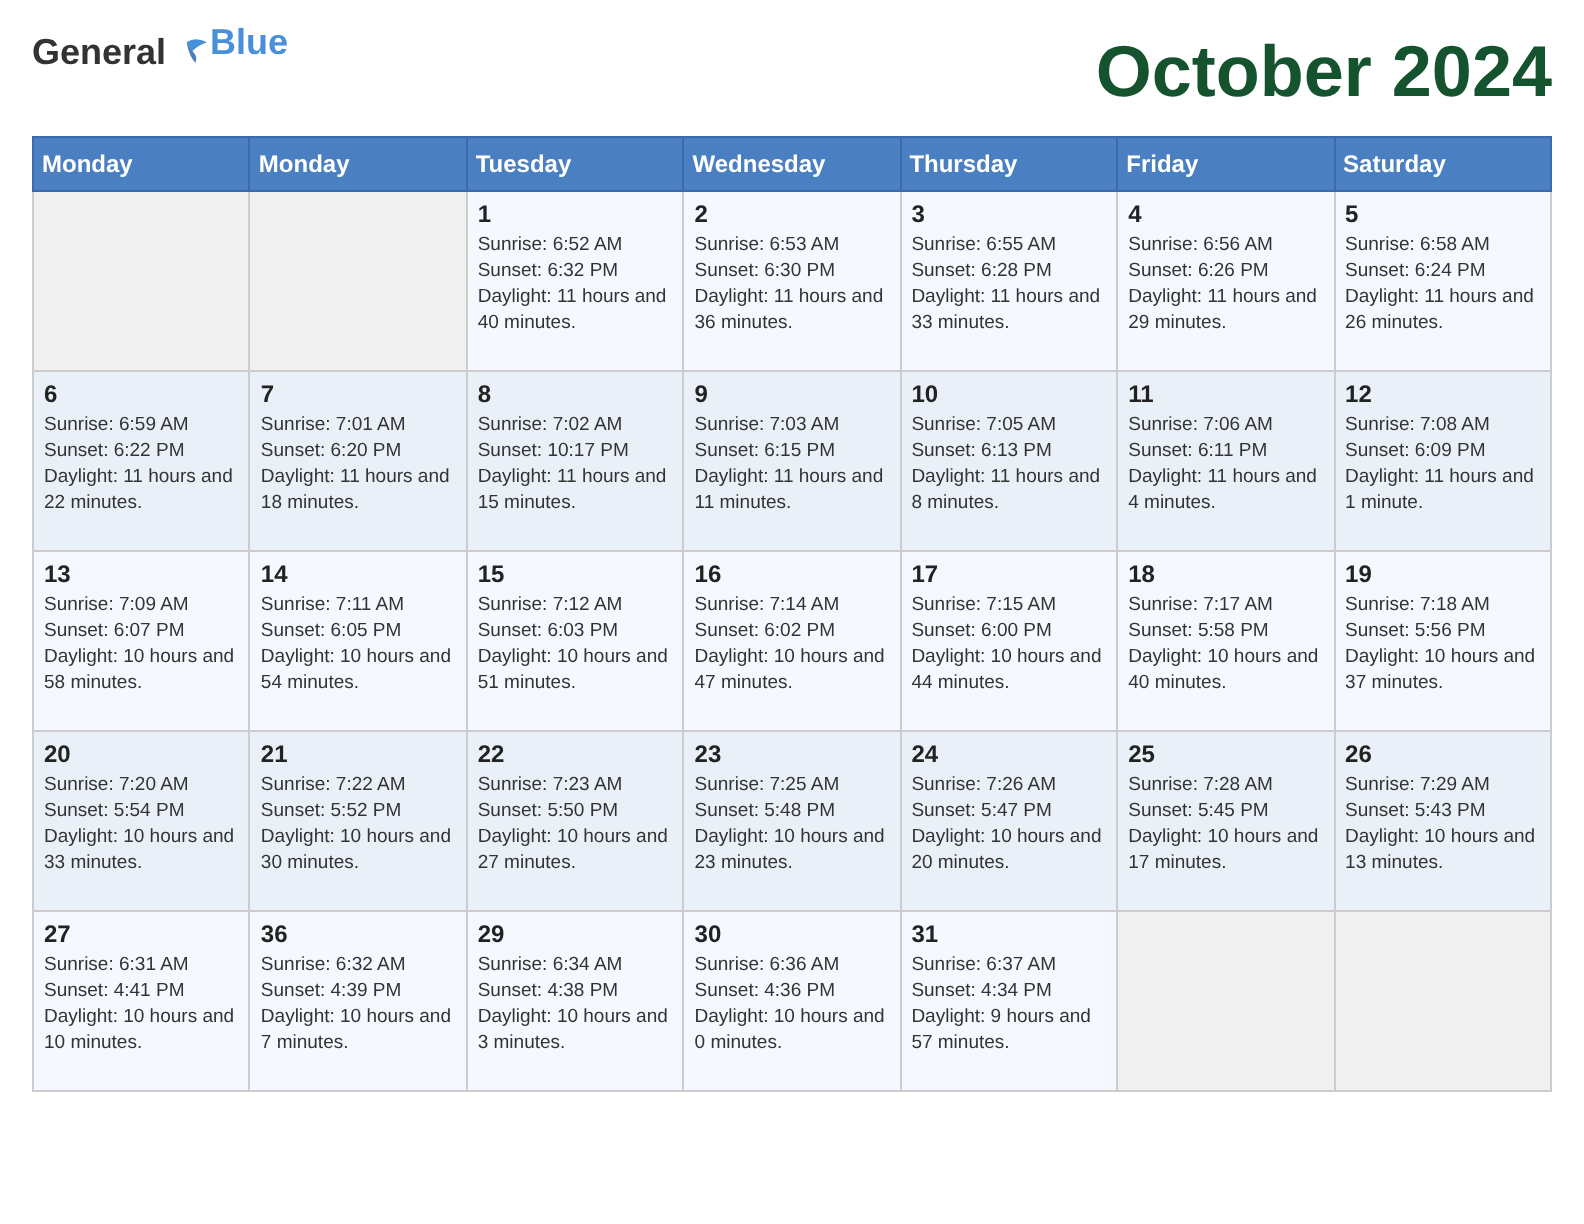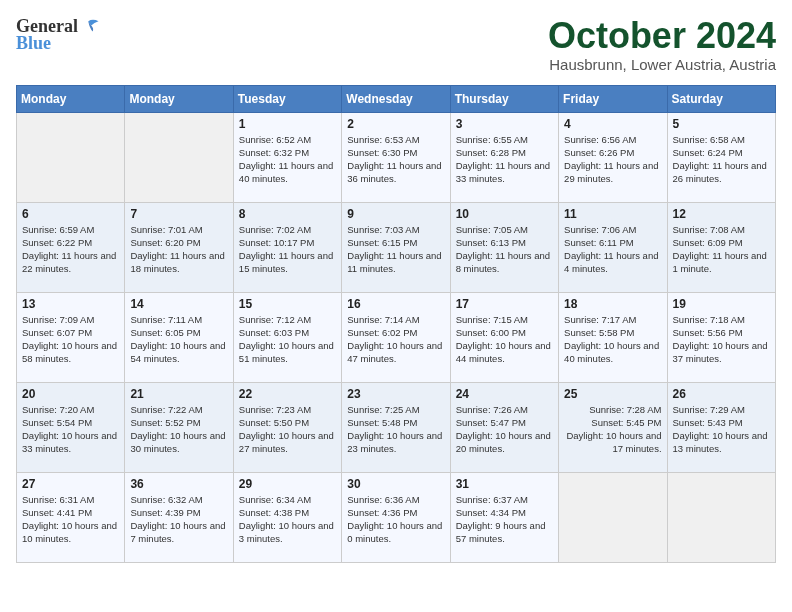--- a/index.html
+++ b/index.html
@@ -94,34 +94,33 @@
     }
     .empty {
       background: #f0f0f0 !important;
     }
   </style>
 </head>
 <body>
 
 <div class="header">
   <div class="logo">
-    <div style="display:flex;flex-direction:column;align-items:flex-start;font-family:Liberation Serif, serif;">
+    <div style="display:flex;flex-direction:row;align-items:flex-start;">
       <div style="display:flex;align-items:center;">
         <span class="logo-text-general">General</span>
         <svg class="logo-icon" viewBox="0 0 30 24" xmlns="http://www.w3.org/2000/svg">
           <path d="M14 4 Q20 0 28 4 Q22 6 18 10 Q16 8 14 4Z" fill="#4a90d9"></path>
           <path d="M18 10 Q22 14 20 18 Q16 14 14 4 Q16 7 18 10Z" fill="#4a7fc1"></path>
         </svg>
       </div>
       <span class="logo-text-blue" style="margin-top:-4px;">Blue</span>
     </div>
   </div>
   <div class="title-block">
     <div class="month-title">October 2024</div>
-    <div class="location-title">Hausbrunn, Lower Austria, Austria</div>
   </div>
 </div>
 
 <table class="calendar">
   <thead>
     <tr>
     <th>Monday</th>
         <th>Monday</th>
         <th>Tuesday</th>
         <th>Wednesday</th>
@@ -279,21 +278,21 @@
 Daylight: 10 hours and 23 minutes.</div>
         </td>
         <td>
           <span class="day-num">24</span>
           <div class="day-info" style="white-space: pre-line;">Sunrise: 7:26 AM
 Sunset: 5:47 PM
 Daylight: 10 hours and 20 minutes.</div>
         </td>
         <td>
           <span class="day-num">25</span>
-          <div class="day-info" style="white-space: pre-line; text-align: right;">Sunrise: 7:28 AM
+          <div class="day-info" style="white-space: pre-line;">Sunrise: 7:28 AM
 Sunset: 5:45 PM
 Daylight: 10 hours and 17 minutes.</div>
         </td>
         <td>
           <span class="day-num">26</span>
           <div class="day-info" style="white-space: pre-line;">Sunrise: 7:29 AM
 Sunset: 5:43 PM
 Daylight: 10 hours and 13 minutes.</div>
         </td>
       </tr>

